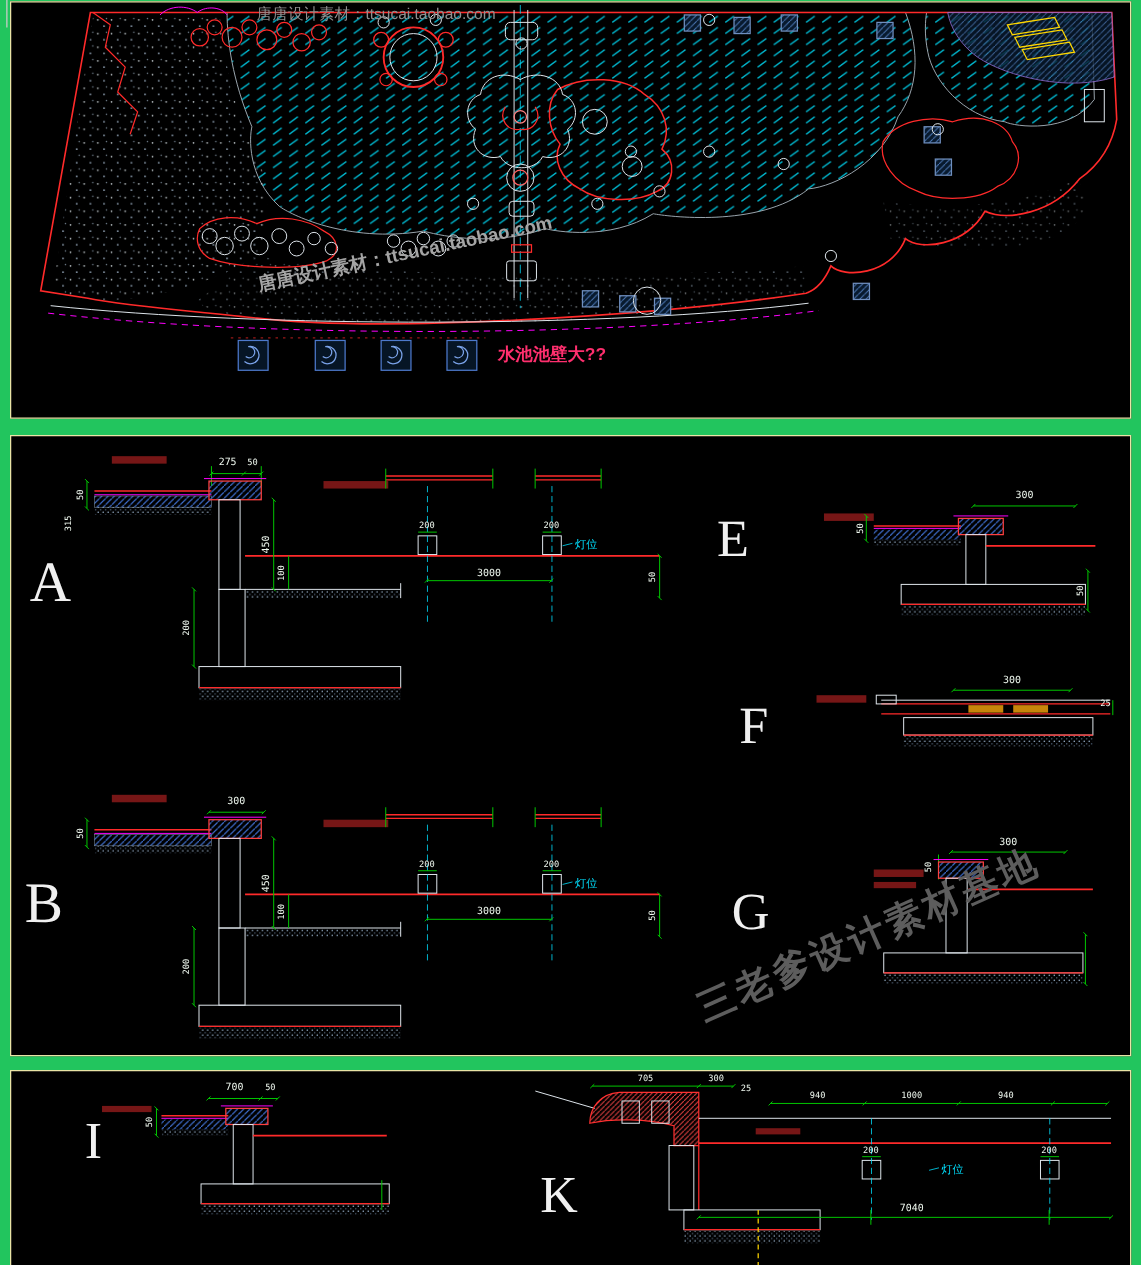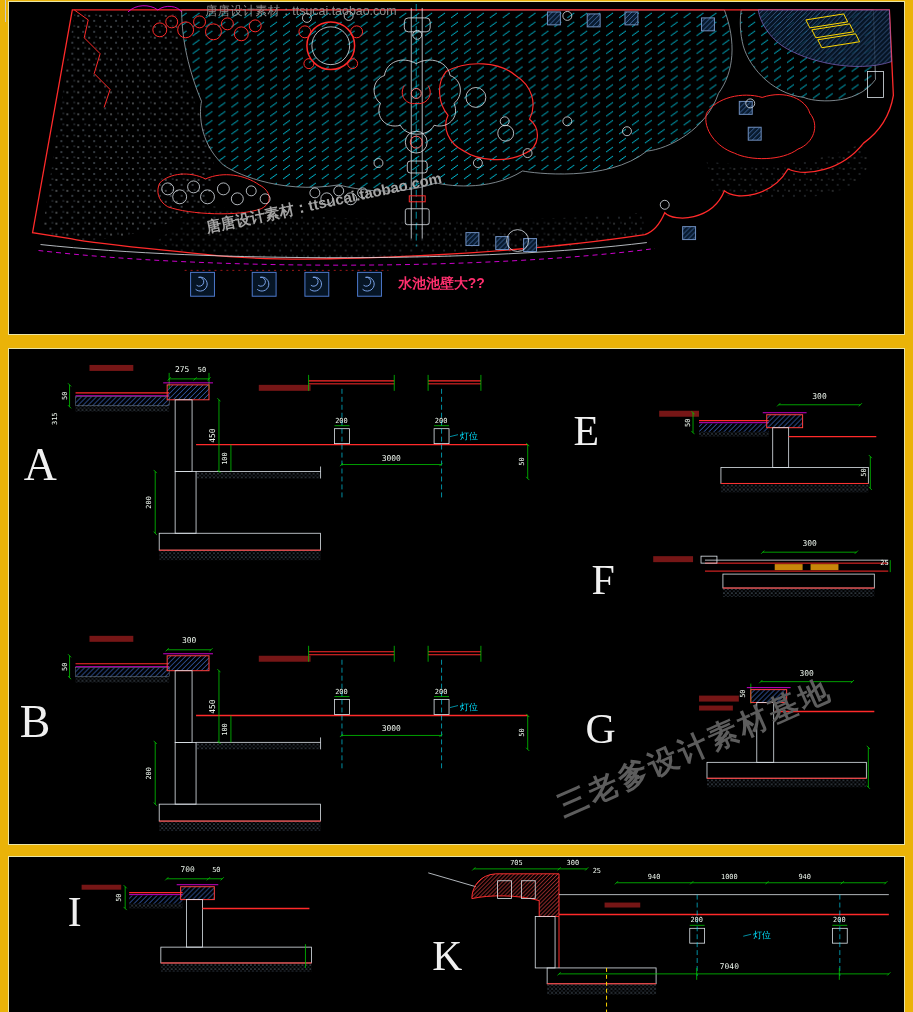--- a/index.html
+++ b/index.html
@@ -1,16 +1,16 @@
 <!DOCTYPE html>
 <html><head>
 <meta charset="utf-8">
 <style>
   html,body{margin:0;padding:0;background:#000;}
-  .viewport{position:relative;width:913px;height:1012px;background:#eab308;overflow:hidden;
+  .viewport{position:relative;width:913px;height:1012px;background:#22c55e;overflow:hidden;
             font-family:"Liberation Sans",sans-serif;}
   .panel{position:absolute;border:1px solid #e9e4a6;background:#000;box-sizing:border-box;}
   #p1{left:8px;top:1px;width:897px;height:334px;}
   #p2{left:8px;top:348px;width:897px;height:497px;}
   #p3{left:8px;top:856px;width:897px;height:210px;}
   svg{display:block;width:100%;height:100%;}
   .dim{font:8px "DejaVu Sans Mono",monospace;fill:#eef7ee;}
   .dim7{font:7px "DejaVu Sans Mono",monospace;fill:#eef7ee;}
   .ltr{font-family:"Liberation Serif",serif;fill:#f0f0f0;}
   .note{font:9px "Liberation Sans",sans-serif;fill:#00e0ff;}

